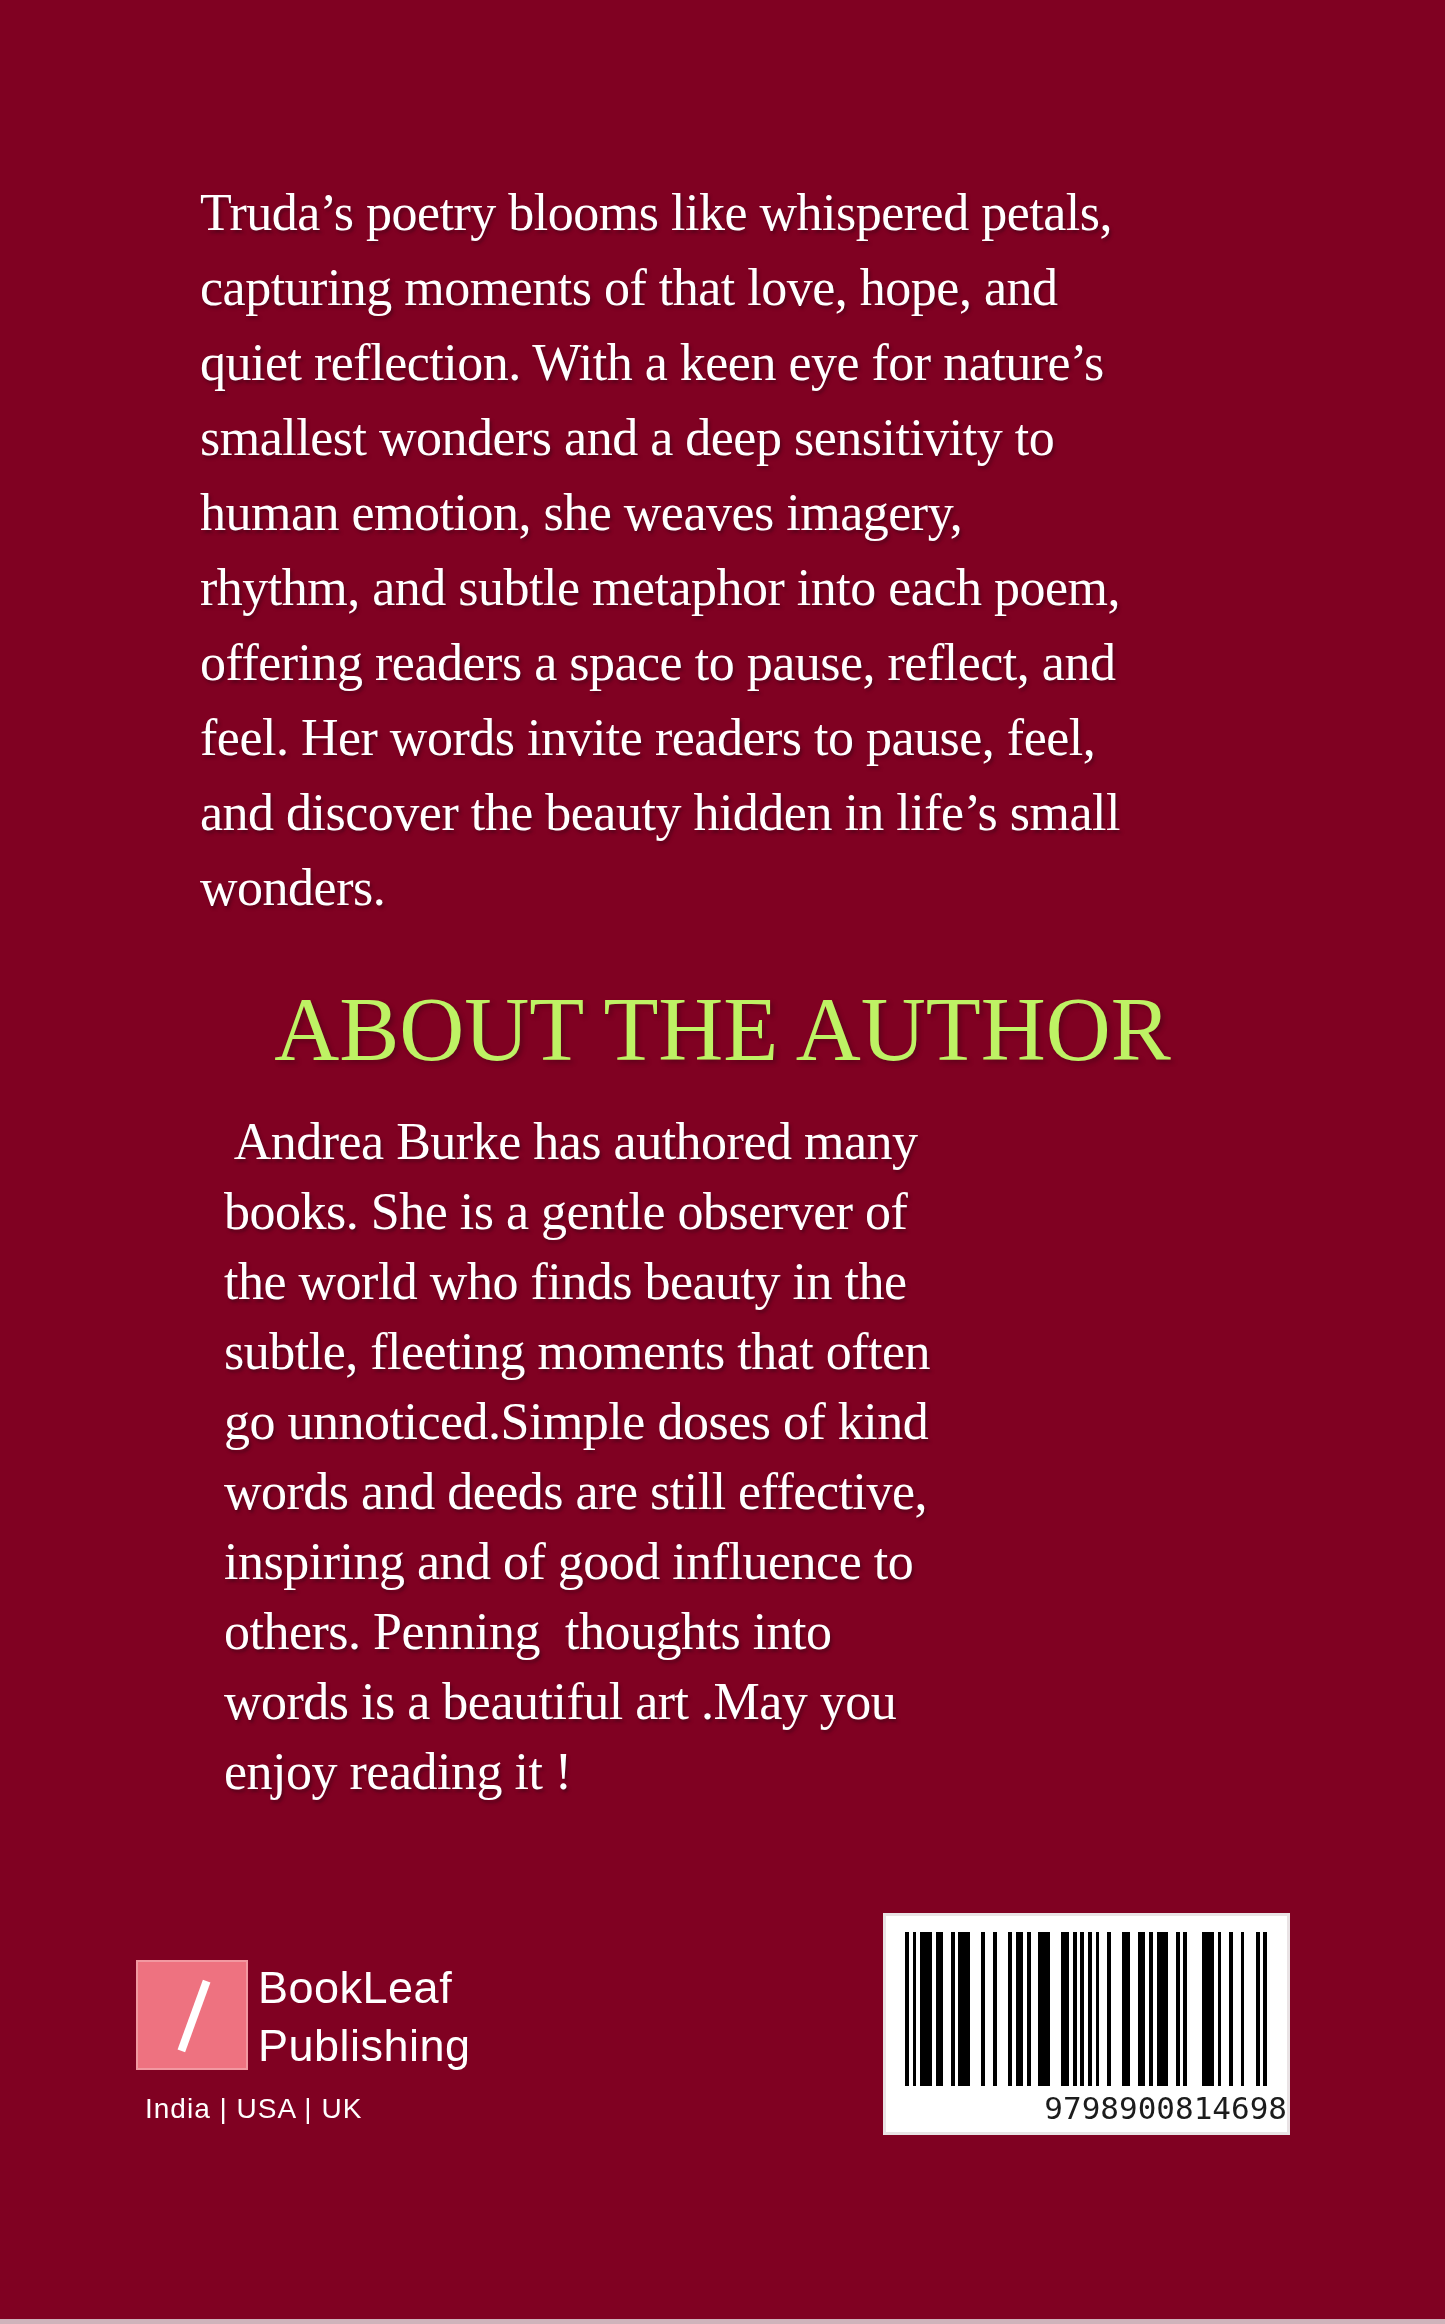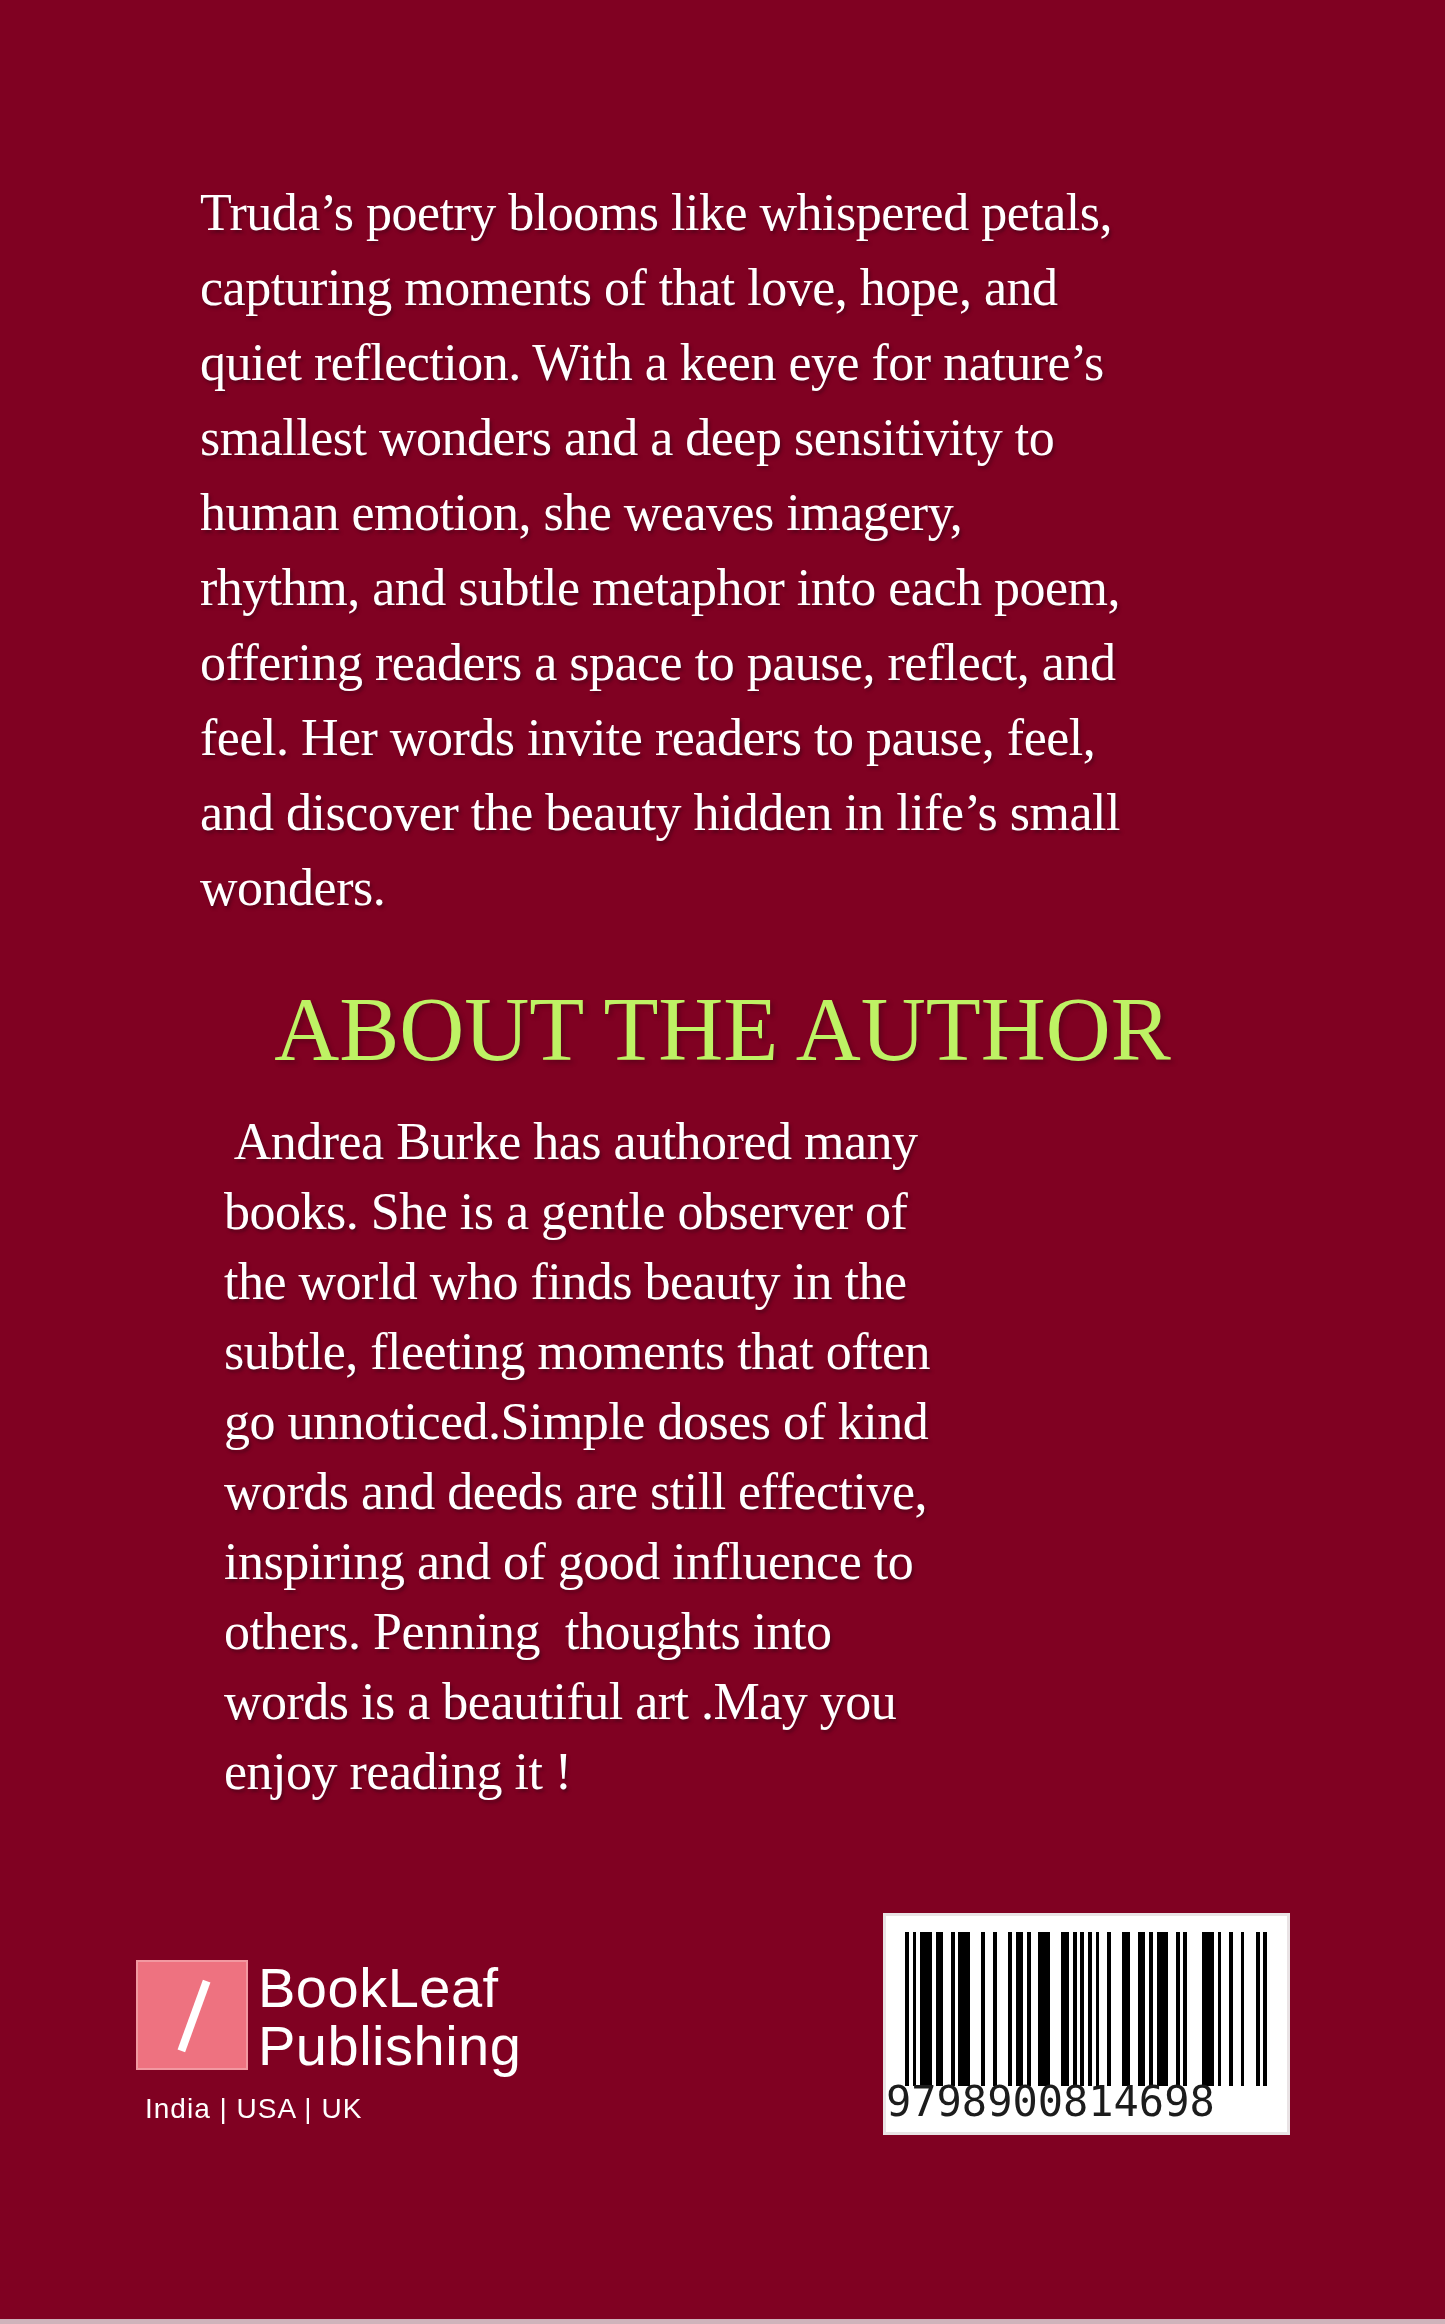--- a/index.html
+++ b/index.html
@@ -50,21 +50,21 @@
     left:52px;top:17px;
     width:8px;height:74px;
     background:#ffffff;
     transform:rotate(20deg);
   }
   .publisher-name{
     position:absolute;
     left:258px;top:1959px;
     color:#ffffff;
     font-family:"Liberation Sans", sans-serif;
-    font-size:56px;line-height:58px;
+    font-size:45px;line-height:58px;
     letter-spacing:0.5px;
     font-weight:400;
   }
   .publisher-regions{
     position:absolute;
     left:145px;top:2092px;width:400px;
     text-align:left;
     color:#ffffff;
     font-family:Liberation Sans, sans-serif;
     font-size:28px;line-height:34px;
@@ -83,23 +83,23 @@
     position:absolute;
     left:19px;top:16px;
     width:363px;height:154px;
     display:flex;
   }
   .bars .m{height:100%;flex:0 0 1.0526%;}
   .bars .m.b{background:#000000;}
   .isbn{
     position:absolute;
     bottom:6px;left:0;width:100%;
-    text-align:left;
+    text-align:right;
     font-family:"DejaVu Sans Mono", monospace;
-    font-size:42px;
+    font-size:31px;
     color:#1c1c1c;
     letter-spacing:0px;
     margin-top:16px;
   }
   .bottom-strip{
     position:absolute;
     left:0;bottom:0;width:100%;height:5px;
     background:#cfb3bb;
   }
 </style>

